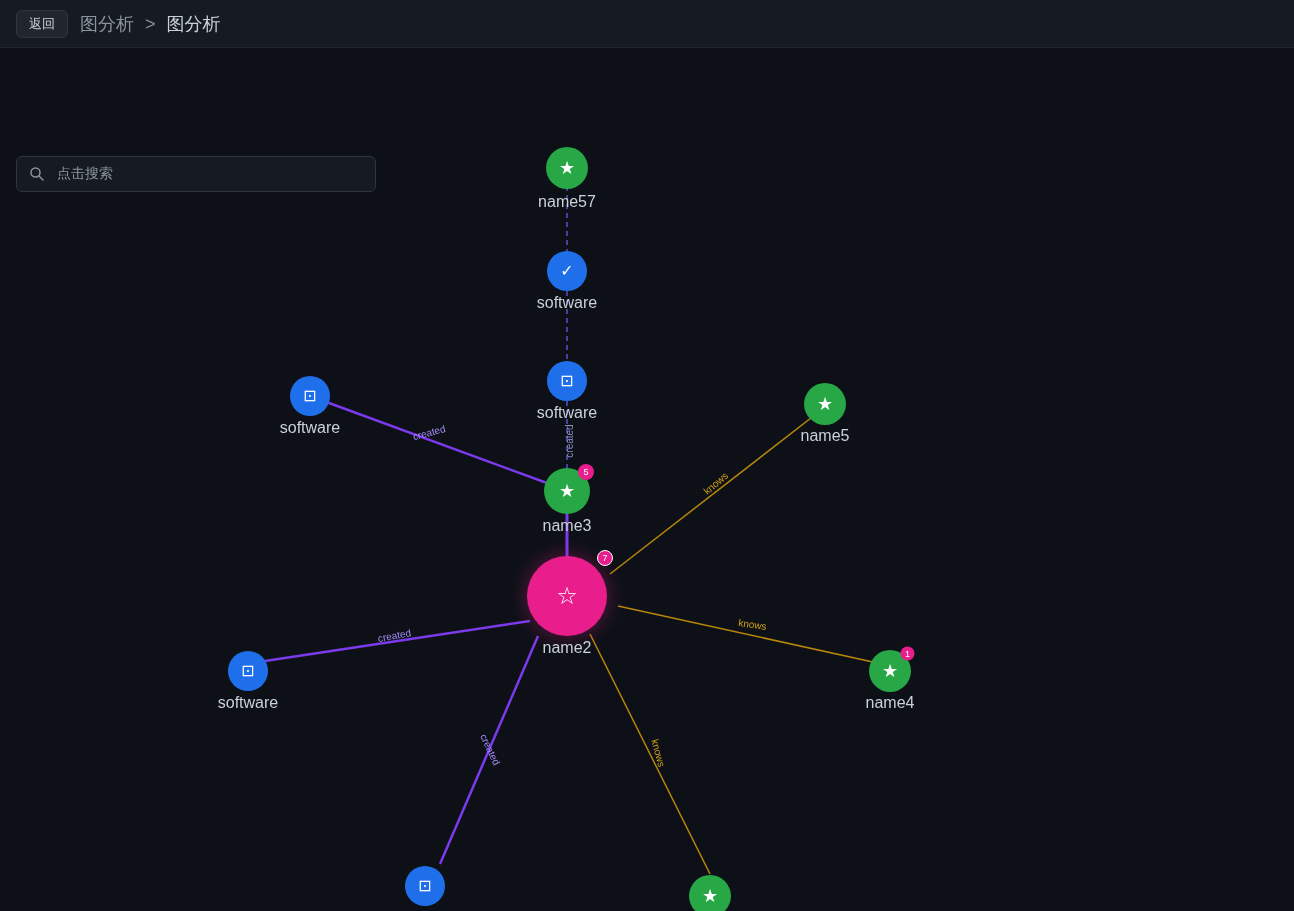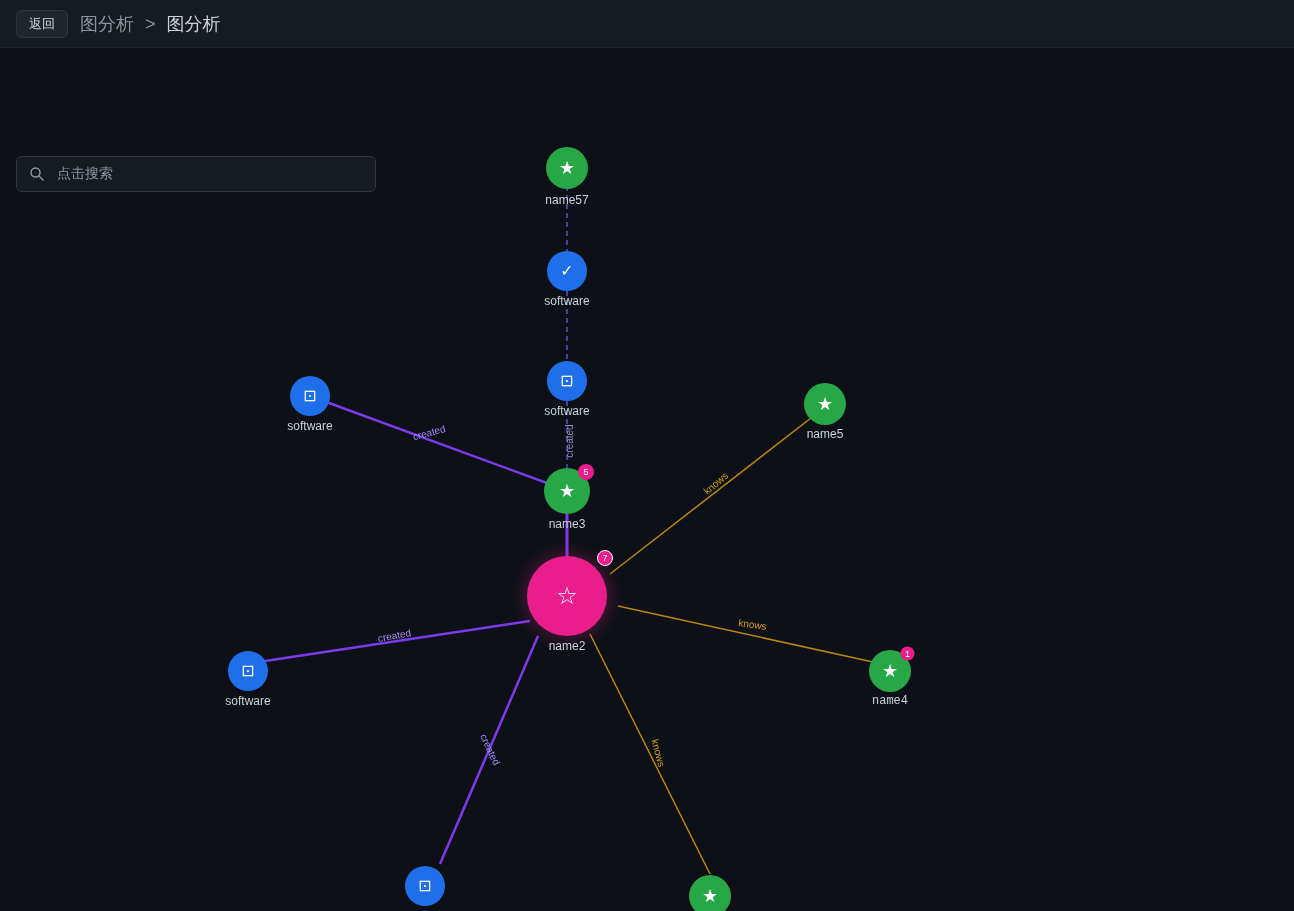--- a/index.html
+++ b/index.html
@@ -65,21 +65,21 @@
       overflow: hidden;
     }
     svg.graph-svg {
       position: absolute;
       top: 0; left: 0;
       width: 100%; height: 100%;
     }
     .node-label {
       position: absolute;
       text-align: center;
-      font-size: 12px;
+      font-size: 16px;
       color: #c9d1d9;
       white-space: nowrap;
       transform: translateX(-50%);
       pointer-events: none;
     }
     .node-circle {
       position: absolute;
       border-radius: 50%;
       display: flex;
       align-items: center;
@@ -216,21 +216,21 @@
 
   <div class="node-circle" style="left:825px;top:308px;width:42px;height:42px;background:#27a745;">
     <span class="star-icon">★</span>
   </div>
   <div class="node-label" style="left:825px;top:331px;">name5</div>
 
   <div class="node-circle" style="left:890px;top:575px;width:42px;height:42px;background:#27a745;position:absolute;transform:translate(-50%,-50%);">
     <span class="star-icon">★</span>
     <div class="node-badge-small" style="background:#e91e8c;">1</div>
   </div>
-  <div class="node-label" style="left:890px;top:598px;font-family:Liberation Mono, monospace;">name4</div>
+  <div class="node-label" style="left:890px;top:598px;">name4</div>
 
   <div class="node-circle" style="left:710px;top:800px;width:42px;height:42px;background:#27a745;">
     <span class="star-icon">★</span>
   </div>
 
   <div class="node-circle" style="left:425px;top:790px;width:40px;height:40px;background:#1f6feb;">
     <span class="bookmark-icon" style="font-size:16px;">⊡</span>
   </div>
   <div class="node-label" style="left:425px;top:813px;">software</div>
 

